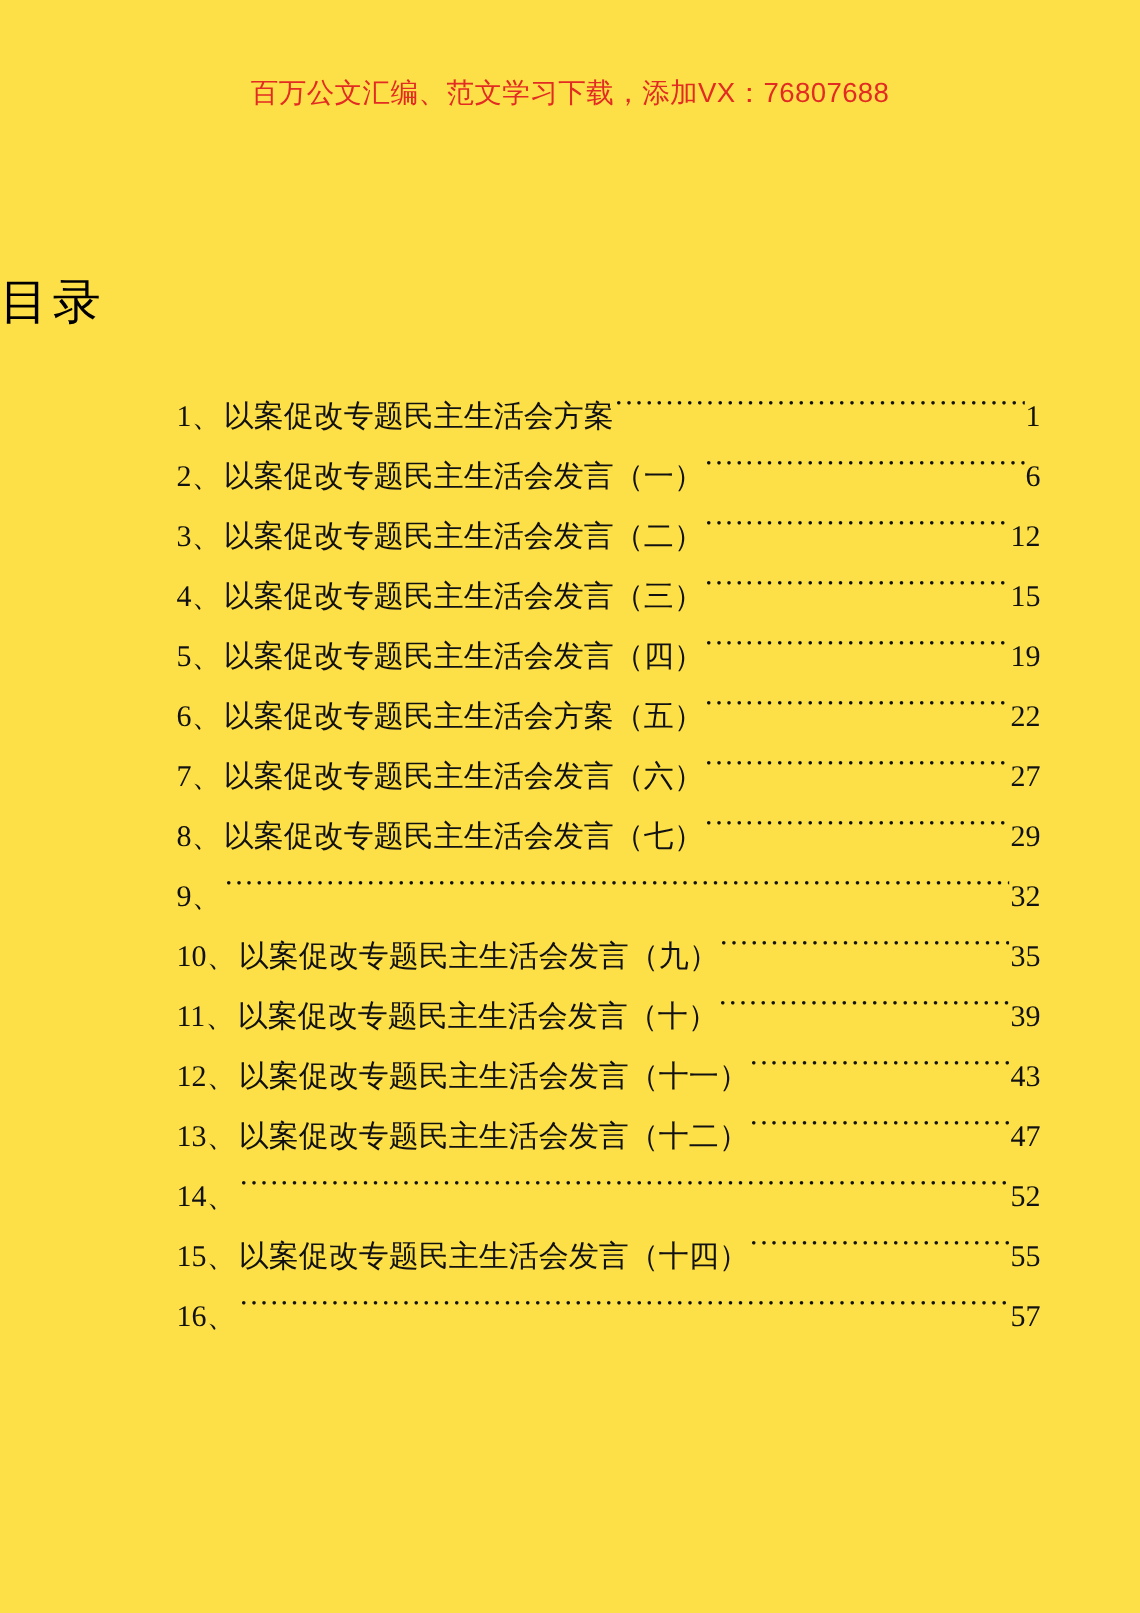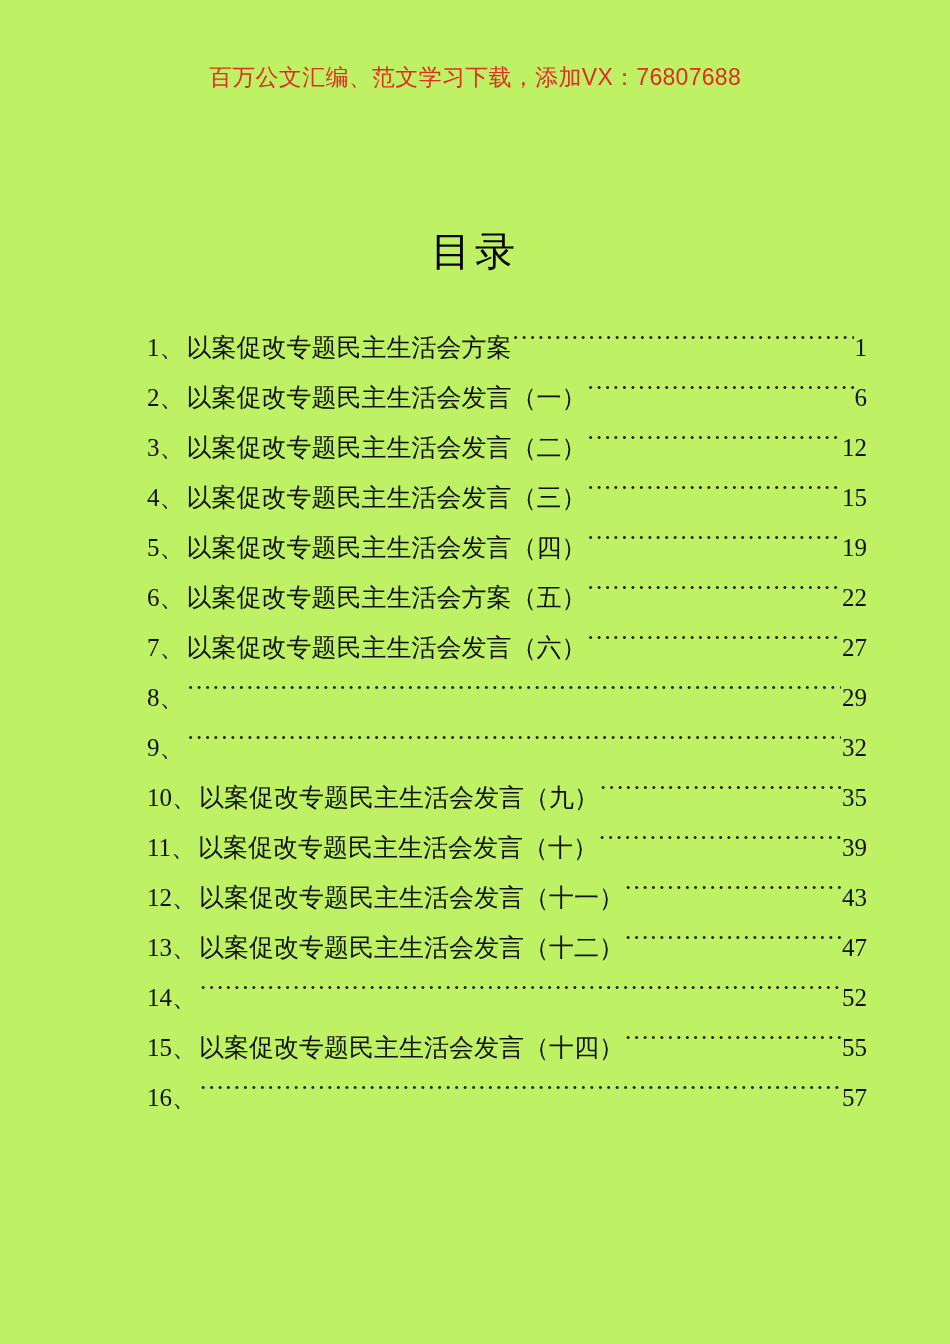--- a/index.html
+++ b/index.html
@@ -7,21 +7,21 @@
     padding: 0;
     background: #ffffff;
   }
   body {
     font-family: "Liberation Serif", "DejaVu Serif", serif;
   }
   .page {
     position: relative;
     width: 950px;
     height: 1344px;
-    background: #bef264;
+    background: #fde047;
     overflow: hidden;
     box-sizing: border-box;
   }
   
   .promo-header {
     position: absolute;
     top: 62px;
     left: 0;
     width: 950px;
     text-align: center;
@@ -31,21 +31,20 @@
     font-weight: 400;
     letter-spacing: 0.3px;
     white-space: nowrap;
   }
   
   .doc-title {
     position: absolute;
     top: 224px;
     left: 0;
     width: 950px;
-    text-align: center;
     color: #000000;
     font-family: "Liberation Sans", "DejaVu Sans", sans-serif;
     font-size: 40px;
     font-weight: 400;
     letter-spacing: 4px;
   }
   
   .toc {
     position: absolute;
     top: 322px;
@@ -159,20 +158,21 @@
       <div class="toc-entry">
         <span class="toc-num">7</span>
         <span class="toc-sep">、</span>
         <span class="toc-label">以案促改专题民主生活会发言（六）</span>
         <span class="toc-leader"></span>
         <span class="toc-page">27</span>
       </div>
       <div class="toc-entry">
         <span class="toc-num">8</span>
         <span class="toc-sep">、</span>
+        <span class="toc-label">以案促改专题民主生活会发言（七）</span>
         <span class="toc-leader"></span>
         <span class="toc-page">29</span>
       </div>
       <div class="toc-entry">
         <span class="toc-num">9</span>
         <span class="toc-sep">、</span>
         <span class="toc-leader"></span>
         <span class="toc-page">32</span>
       </div>
       <div class="toc-entry">

